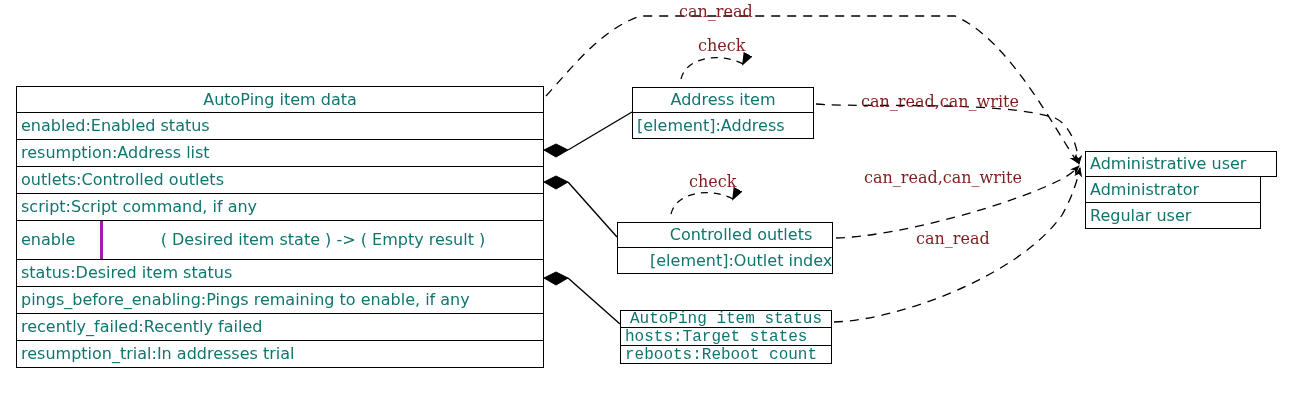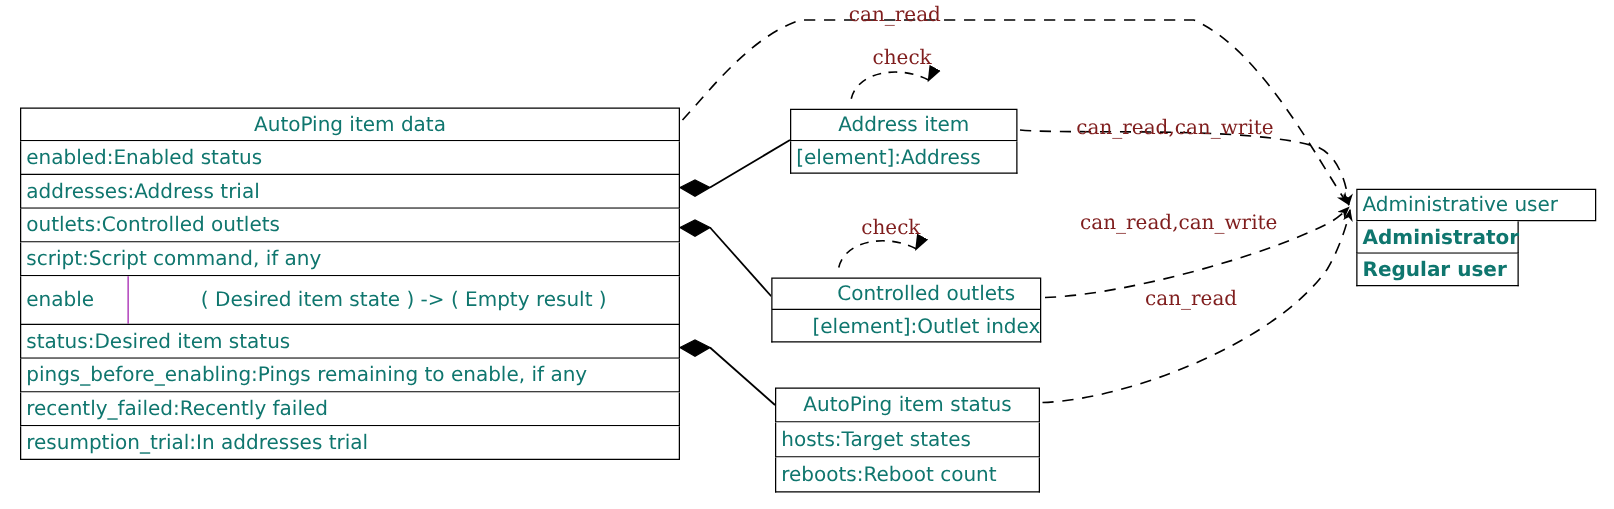--- a/index.html
+++ b/index.html
@@ -53,21 +53,21 @@
   .row-method {
     padding: 0;
     align-items: stretch;
   }
   .method-name {
     box-sizing: border-box;
     display: flex;
     align-items: center;
     padding-left: 4px;
     padding-right: 4px;
-    border-right: 1px solid #a21caf;
+    border-right: 3px solid #a21caf;
     width: 86px;
   }
   .method-sig {
     box-sizing: border-box;
     display: flex;
     align-items: center;
     justify-content: center;
     flex: 1;
   }
   .edge-label {
@@ -87,26 +87,26 @@
   
   #box-address-list { left: 632px; top: 87px; width: 182px; }
   #box-address-list .uml-row { height: 26px; }
 
   
   #box-controlled-outlets { left: 617px; top: 222px; width: 216px; }
   #box-controlled-outlets .uml-row { height: 26px; padding-left: 32px; }
 
   
   #box-autoping-item-status { left: 620px; top: 310px; width: 212px; }
-  #box-autoping-item-status .uml-row { height: 28px; }
+  #box-autoping-item-status .uml-row { height: 18px; font-family: Liberation Mono, monospace; }
 
   
   #box-administrative-user { left: 1085px; top: 151px; width: 192px; }
   #box-administrative-user .uml-row { height: 26px; text-align: right; }
-  #box-administrative-user .row-sub { width: 130px; font-weight: bold; }
+  #box-administrative-user .row-sub { width: 176px; }
 </style>
 </head>
 <body>
 
 <div id="stage">
 
   <svg id="edges" viewBox="0 0 1291 407" width="1291" height="407">
     <defs>
       <marker id="arrowOpen" markerWidth="12" markerHeight="12" refX="9" refY="4" orient="auto" markerUnits="userSpaceOnUse">
         <path d="M0,0 L10,4 L0,8 L3,4 Z" fill="#000000"></path>
@@ -150,21 +150,21 @@
 
   <div class="edge-label" style="left:861px; top:94px;">can_read,can_write</div>
 
   <div class="edge-label" style="left:864px; top:170px;">can_read,can_write</div>
 
   <div class="edge-label" style="left:916px; top:231px;">can_read</div>
 
   <div class="uml-box" id="box-autoping-item-data">
     <div class="uml-row row-title">AutoPing item data</div>
     <div class="uml-row row-attr">enabled:Enabled status</div>
-    <div class="uml-row row-attr">addresses:Address trial</div>
+    <div class="uml-row row-attr">resumption:Address list</div>
     <div class="uml-row row-attr">outlets:Controlled outlets</div>
     <div class="uml-row row-attr">script:Script command, if any</div>
     <div class="uml-row row-method">
       <div class="method-name">enable</div>
       <div class="method-sig">(  Desired item state  )   -&gt; (  Empty result  )</div>
     </div>
     <div class="uml-row row-attr">status:Desired item status</div>
     <div class="uml-row row-attr">pings_before_enabling:Pings remaining to enable, if any</div>
     <div class="uml-row row-attr">recently_failed:Recently failed</div>
     <div class="uml-row row-attr">resumption_trial:In addresses trial</div>

